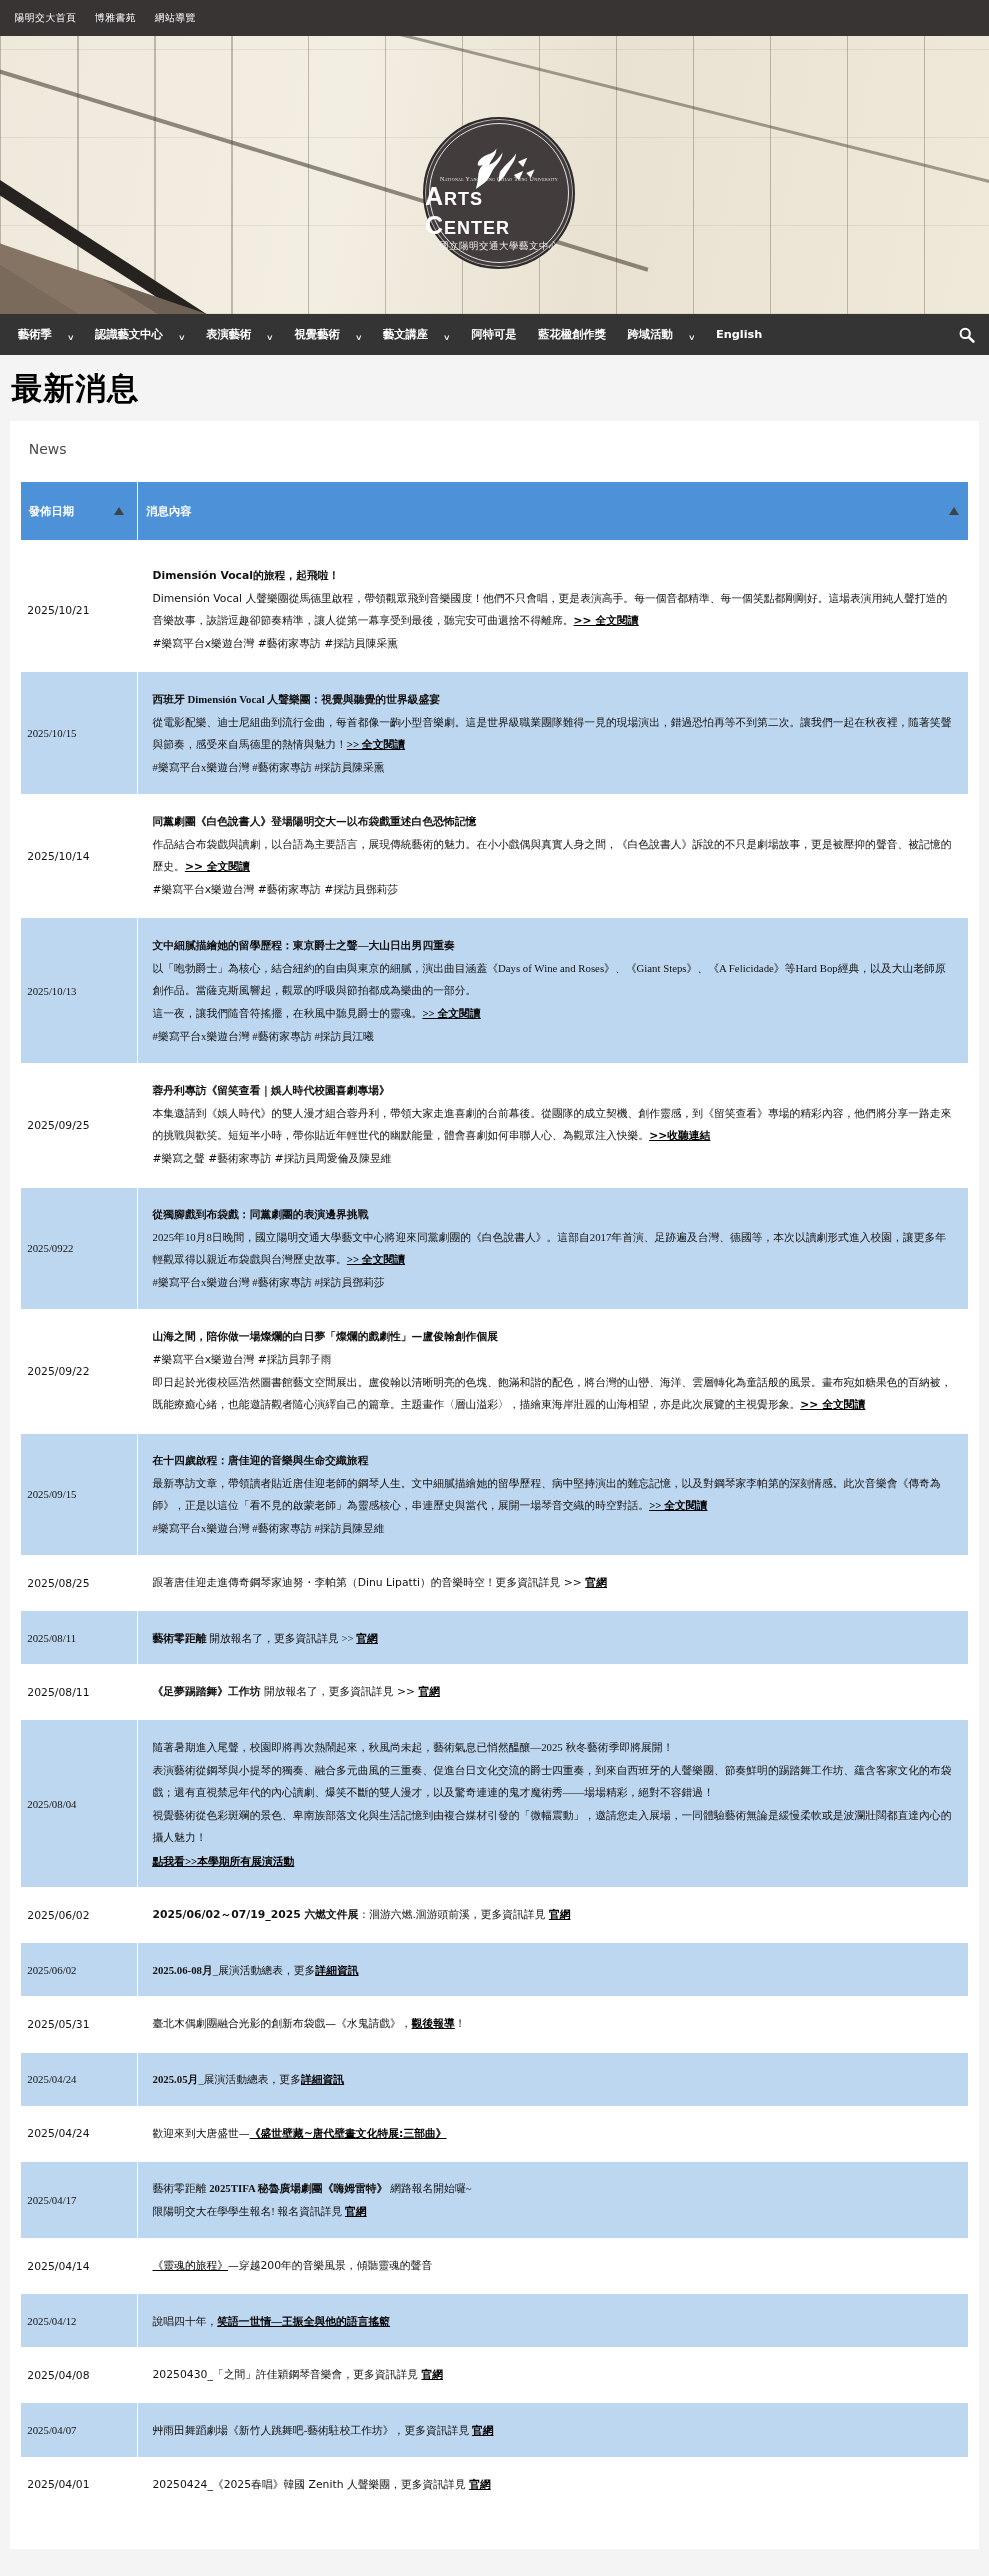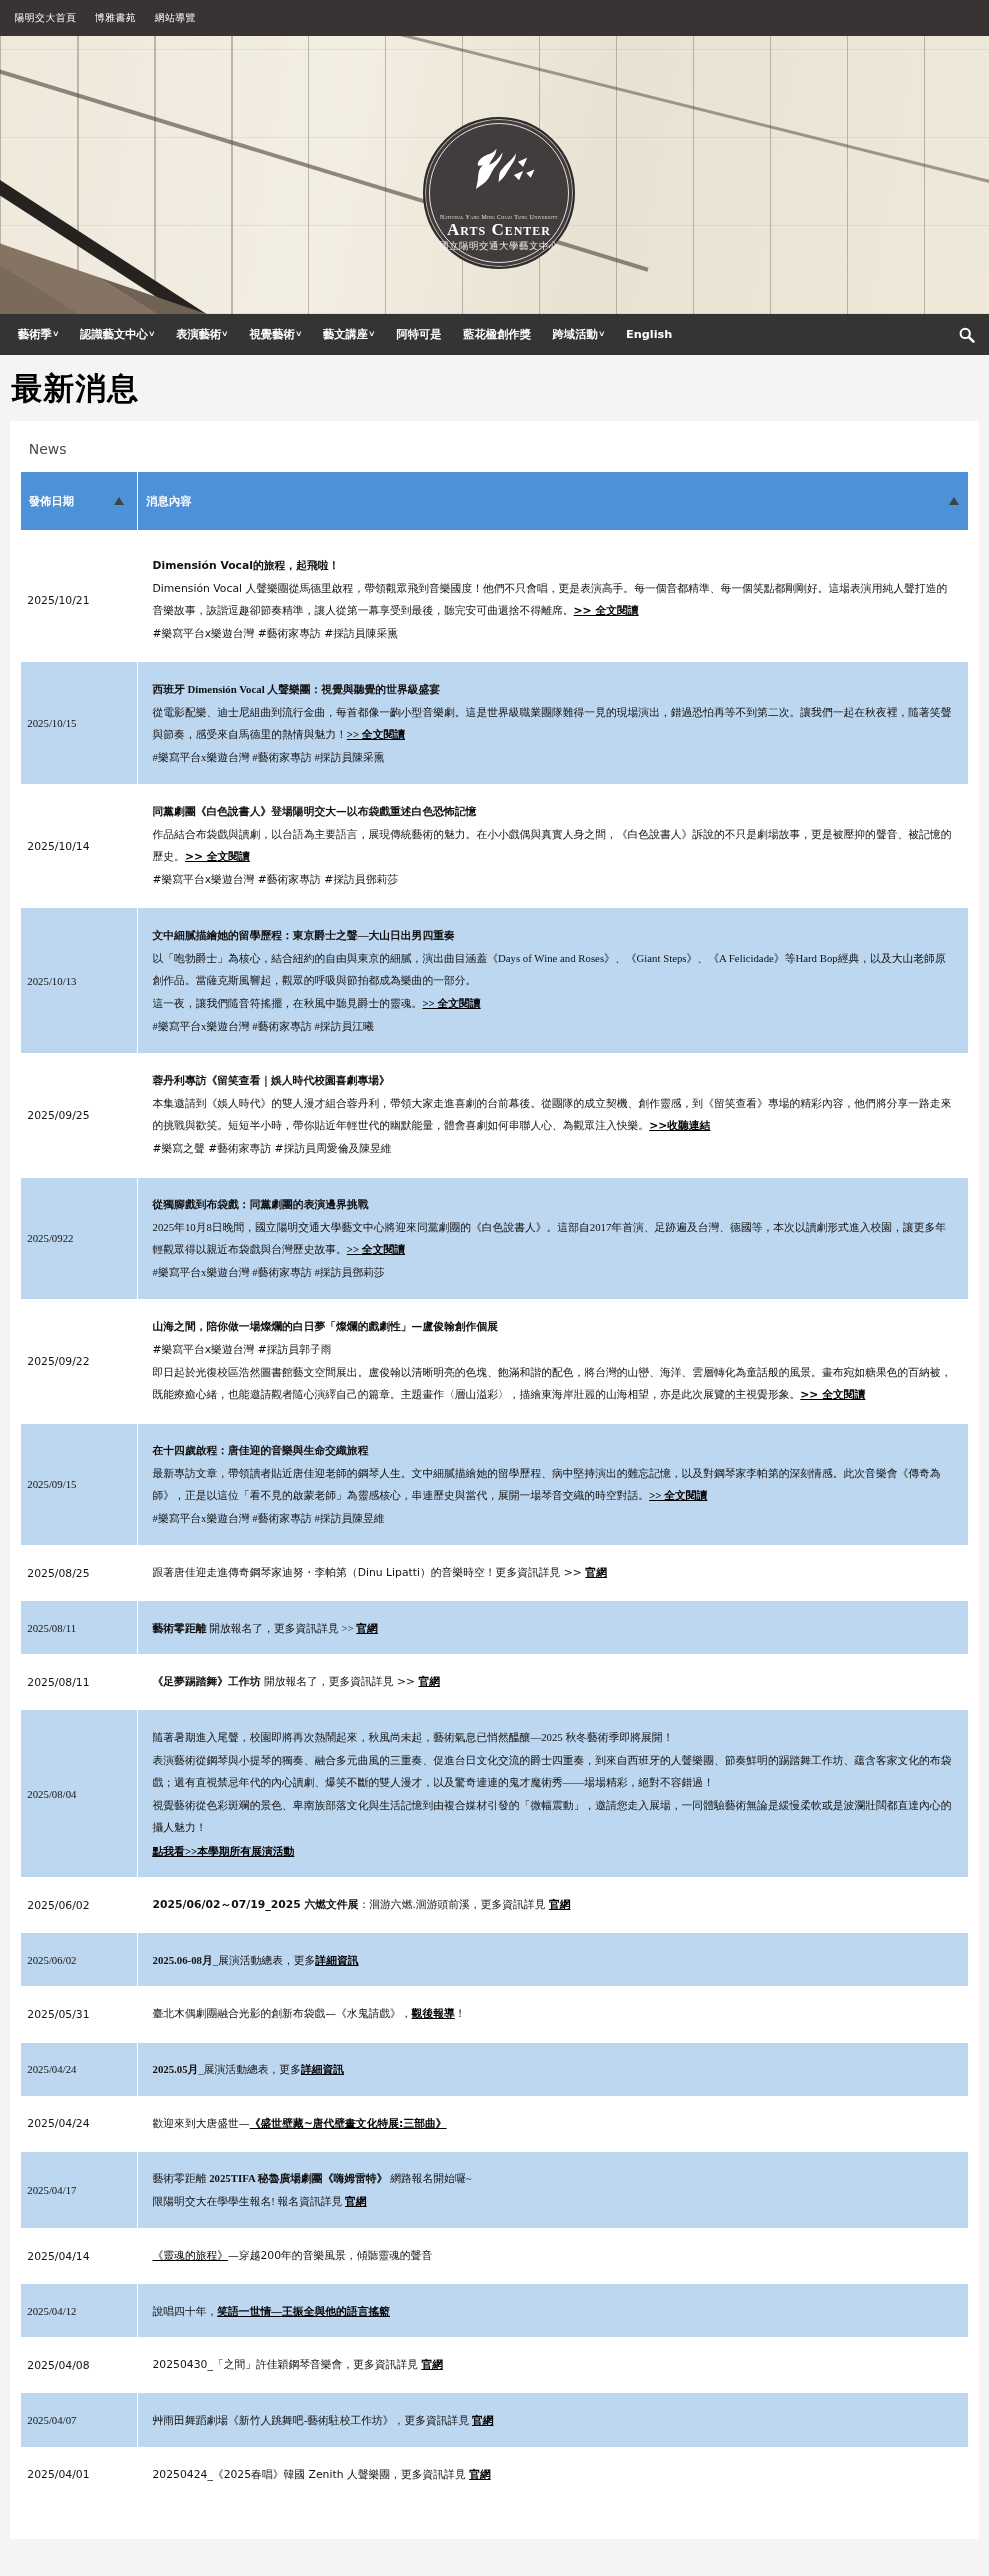--- a/index.html
+++ b/index.html
@@ -26,35 +26,35 @@
   .steps { position:absolute; left:0; bottom:-5.2px; width:222px; height:108px;
            background:
              linear-gradient(32deg, #7a6a5c 0 22%, #857463 22% 42%, #6f6154 42% 62%, #8a7967 62% 82%, #756654 82% 100%);
            clip-path:polygon(0 30%, 100% 100%, 0 100%); }
   .logo-badge { position:absolute; left:423px; top:81px; width:152px; height:152px; border-radius:50%;
                 background:#423d3c; border:2.1px solid #2e2a29; box-shadow:0 0 0 1px rgba(255,255,255,.6) inset;
                 display:flex; flex-direction:column; align-items:center; justify-content:flex-end; padding-bottom:14.4px; }
   .logo-badge .ring { position:absolute; inset:3.6px; border:1px solid rgba(255,255,255,.85); border-radius:50%; }
   .logo-badge svg { position:absolute; top:20.6px; left:50%; transform:translateX(-50%); }
   .logo-univ { color:#e8e6e2; font-size:6px; letter-spacing:0.3px; font-family:"Liberation Serif",serif; white-space:nowrap; }
-  .logo-arts { color:#fff; font-size:17px; letter-spacing:1px; font-family:Liberation Serif, serif; font-weight:bold; line-height:1.15; }
+  .logo-arts { color:#fff; font-size:25px; letter-spacing:1px; font-family:Liberation Sans, sans-serif; font-weight:bold; line-height:1.15; }
   .logo-cn   { color:#f0eeec; font-size:9.5px; letter-spacing:0.5px; }
 
   
   .mainnav { background:#343434; height:41px; display:flex; align-items:center; padding:0 7.2px; position:relative; }
-  .mainnav .item { color:#fff; font-size:11.3px; font-weight:bold; text-decoration:none; padding:0 10.8px; display:flex; align-items:flex-start; gap:1px; cursor:pointer; }
+  .mainnav .item { color:#fff; font-size:11.3px; font-weight:bold; text-decoration:none; padding:0 10.8px; display:flex; align-items:flex-end; gap:16px; cursor:pointer; }
   .mainnav .caret { font-size:7.7px; font-weight:normal; transform:scaleX(1.35); display:inline-block; margin-top:2.1px; }
   .nav-search { position:absolute; right:13.4px; top:50%; transform:translateY(-50%); cursor:pointer; }
 
   
   .page-title { font-size:31px; font-weight:900; color:#000; padding:13.4px 0 10.3px 11.3px; letter-spacing:1px; }
 
   
   .card { background:#fff; margin:0 10.3px 15.5px 10.3px; padding:20.6px 10.3px 36px 10.3px; }
-  .card .subtitle { color:#4a4a4a; font-size:14px; padding-left:8.2px; margin-bottom:15px; }
+  .card .subtitle { color:#4a4a4a; font-size:14px; padding-left:8.2px; margin-bottom:25px; }
 
   
   .news-table { background:#fff; }
   .nrow { display:grid; grid-template-columns:116px 1fr; column-gap:1.5px; margin-bottom:1.5px; }
   .nrow .datecell { display:flex; align-items:center; padding-left:6.7px; font-size:10.8px; color:#121212; }
   .nrow .msgcell  { padding:15.5px 14.4px; font-size:10.8px; line-height:2.05; }
   .nrow.white .datecell, .nrow.white .msgcell { background:#ffffff; }
   .nrow.blue  .datecell, .nrow.blue  .msgcell { background:#bed7f0;font-family:Liberation Serif, serif; }
   .nrow .msgcell p { margin:0; }
   .nrow .msgcell p + p { margin-top:1px; }

